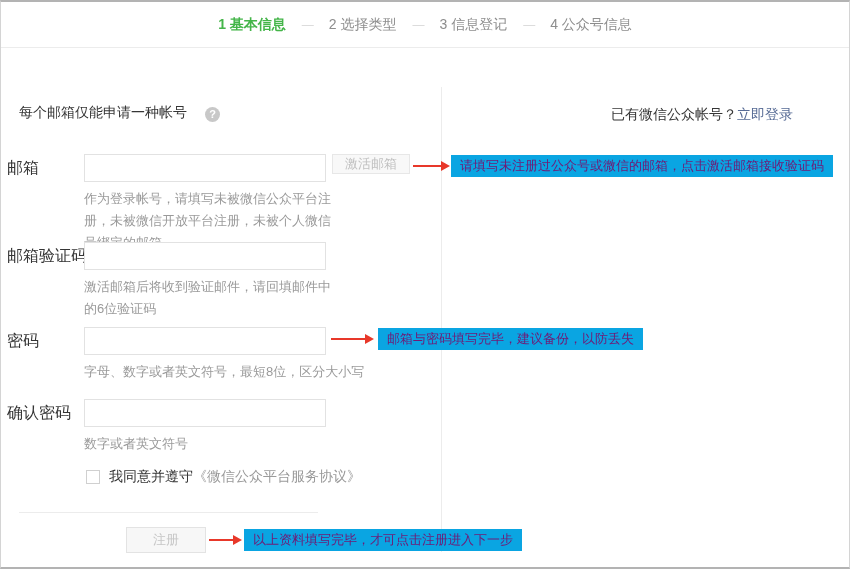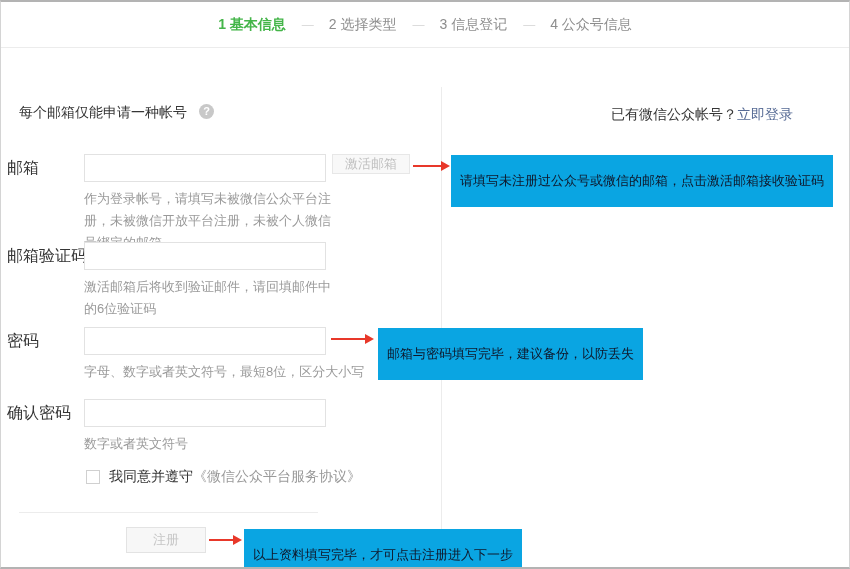--- a/index.html
+++ b/index.html
@@ -20,21 +20,21 @@
     display:flex; align-items:center; justify-content:center; gap:16px;
     font-size:14px; color:#8d8d8d;
   }
   .step { white-space:nowrap; }
   .step.active { color:#44b549; font-weight:bold; }
   .step-sep { color:#d8d8d8; font-size:12px; letter-spacing:-1px; }
 
   
   .content { position:absolute; top:40px; left:0; right:0; bottom:0; }
 
-  .intro { position:absolute; left:18px; top:62px; font-size:14px; color:#353535; display:flex; align-items:flex-start; gap:12px; }
+  .intro { position:absolute; left:18px; top:62px; font-size:14px; color:#353535; display:flex; align-items:flex-end; gap:18px; }
   .help-icon {
     display:inline-block; width:15px; height:15px; border-radius:50%;
     background:#c8c8c8; color:#fff; font-size:11px; line-height:15px;
     text-align:center; font-weight:bold; cursor:pointer;
   }
 
   .login-row { position:absolute; right:56px; top:64px; font-size:14px; color:#353535; white-space:nowrap; }
   .login-link { color:#576b95; text-decoration:none; cursor:pointer; }
 
   .v-divider { position:absolute; left:440px; top:45px; width:1px; height:465px; background:#ececec; }
@@ -65,22 +65,22 @@
   .h-divider { position:absolute; left:18px; top:470px; width:299px; height:1px; background:#ececec; }
 
   .register-btn {
     position:absolute; left:125px; top:485px; width:80px; height:26px;
     background:#f7f7f7; border:1px solid #e3e3e3; color:#c6c6c6;
     font-size:13px; cursor:pointer;
   }
 
   
   .callout {
-    position:absolute; background:#0aa5e2; color:#0f172a; font-size:13px;
-    line-height:16px; padding:18px 9px; white-space:nowrap;
+    position:absolute; background:#0aa5e2; color:#701a75; font-size:13px;
+    line-height:16px; padding:3px 9px; white-space:nowrap;
   }
   .arrow { position:absolute; }
 
   input::placeholder { color:#bbb; }
 </style>
 </head>
 <body>
 
 <div class="page">
 

